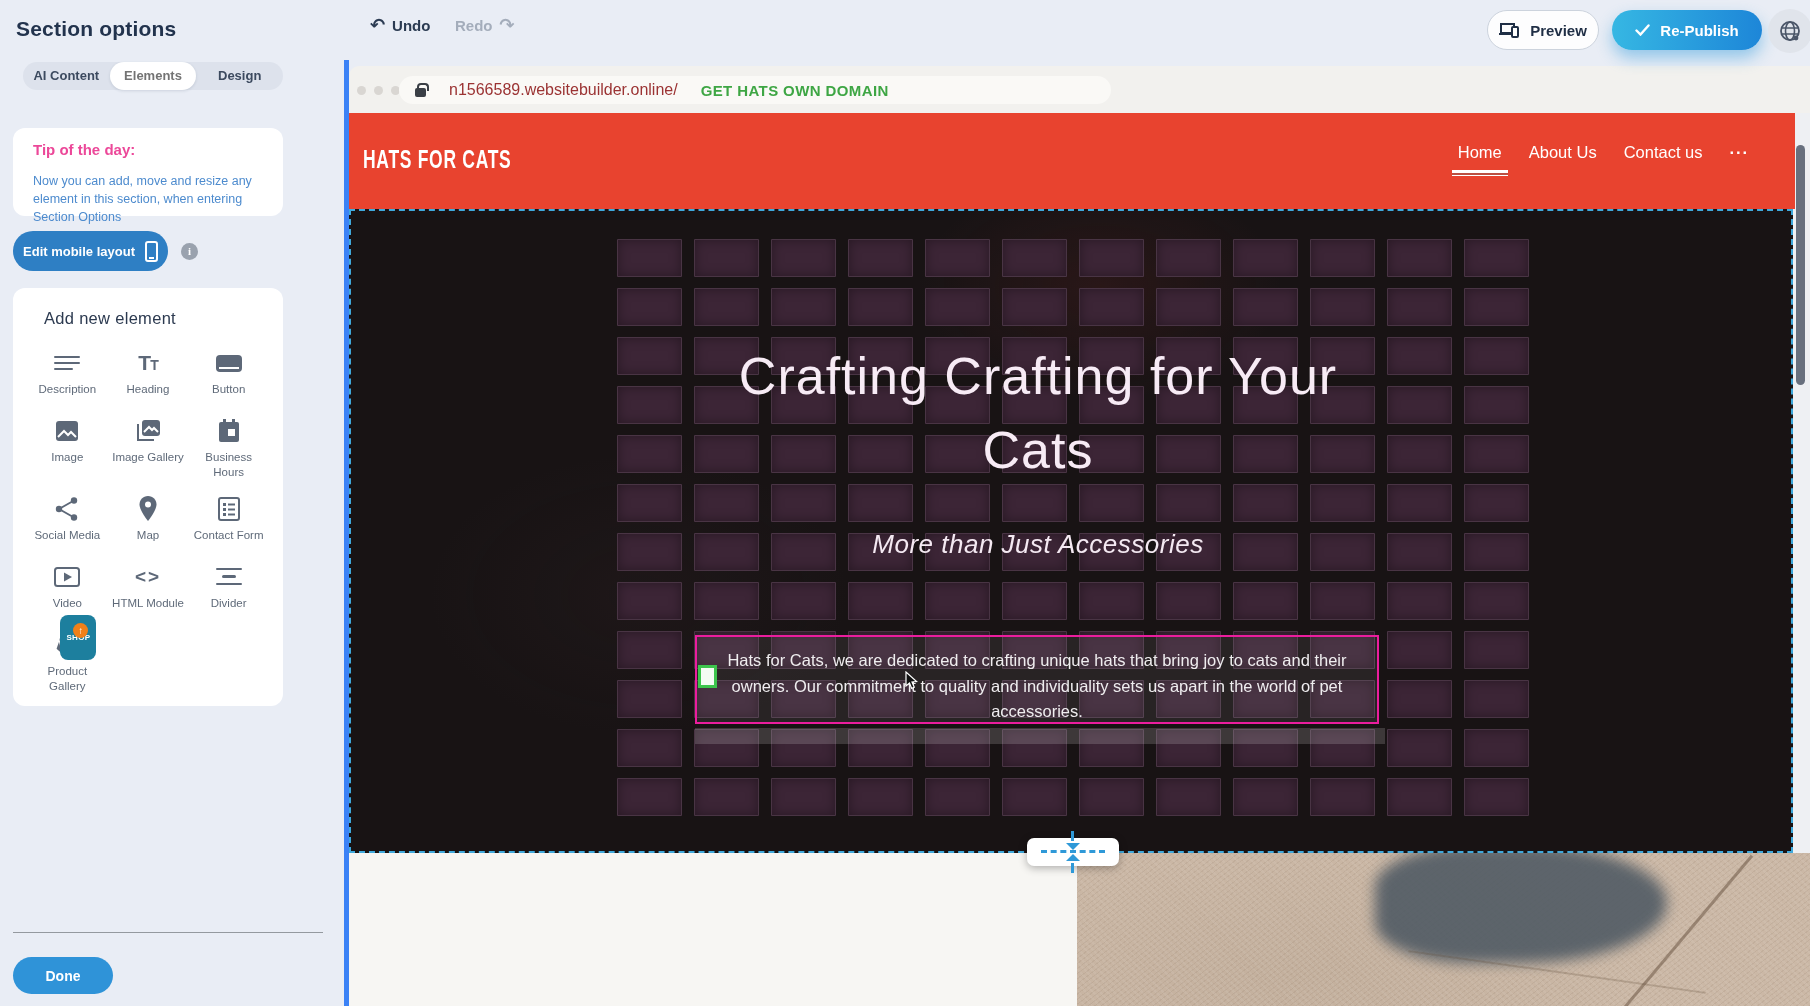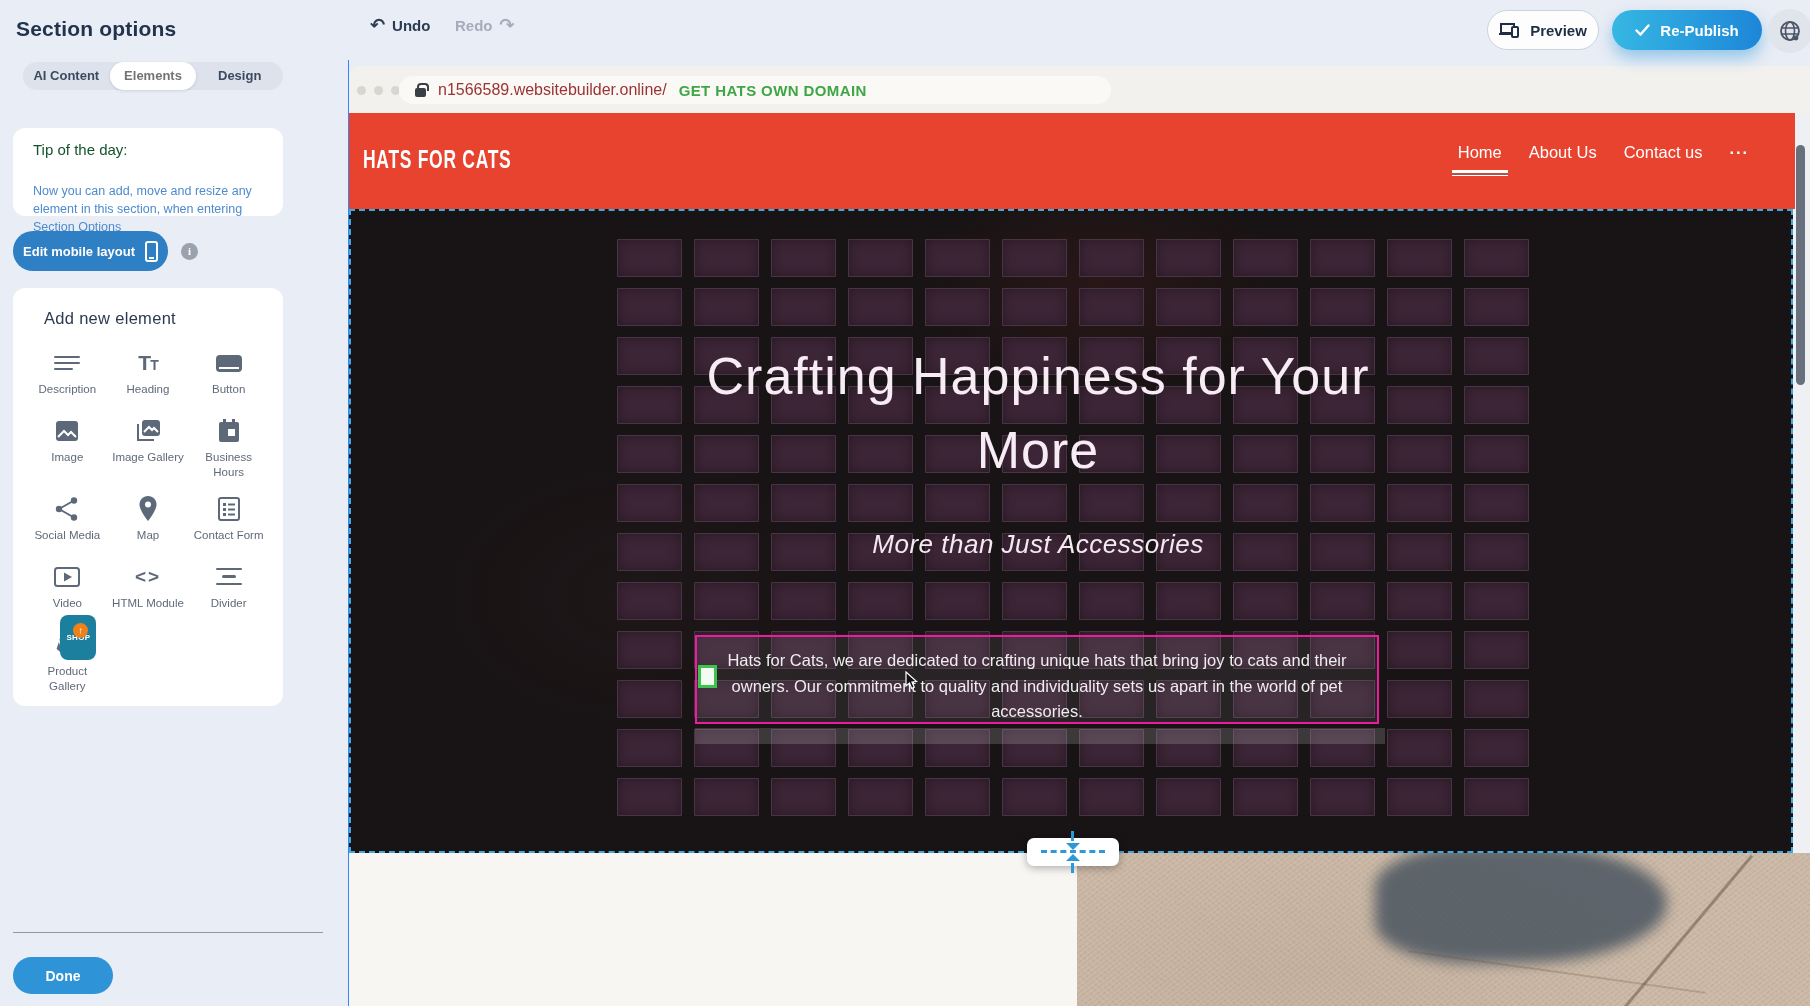--- a/index.html
+++ b/index.html
@@ -17,28 +17,28 @@
   .preview-btn { position:absolute; left:1487px; top:10px; width:112px; height:40px; border-radius:20px;
     background:#fdfdfe; border:1px solid #ccd3dd; display:flex; align-items:center; justify-content:center; gap:9px;
     font-size:15px; font-weight:bold; color:#1f2e45; cursor:pointer; }
   .republish-btn { position:absolute; left:1612px; top:10px; width:150px; height:40px; border-radius:20px;
     background:linear-gradient(90deg,#36b7e3,#1d86d8); box-shadow:0 8px 16px rgba(41,150,220,.45);
     display:flex; align-items:center; justify-content:center; gap:10px; color:#fff; font-size:15px; font-weight:bold; cursor:pointer; }
   .globe-btn { position:absolute; left:1768px; top:9px; width:44px; height:44px; border-radius:50%; background:#e0e4eb;
     display:flex; align-items:center; justify-content:center; cursor:pointer; }
 
   
-  .sidebar { position:absolute; left:0; top:60px; width:349px; height:946px; background:#e9edf5; border-right:1px solid #3b82f6; z-index:4; }
+  .sidebar { position:absolute; left:0; top:60px; width:349px; height:946px; background:#e9edf5; border-right:5px solid #3b82f6; z-index:4; }
   .tabs { position:absolute; left:23px; top:2px; width:260px; height:28px; background:#dde2ec; border-radius:15px;
     display:flex; align-items:center; }
   .tab { flex:1; text-align:center; font-size:13px; font-weight:bold; color:#3c4a5f; height:28px; line-height:28px; border-radius:15px; cursor:pointer; white-space:nowrap; }
   .tab.active { background:#ffffff; color:#737373; box-shadow:0 1px 3px rgba(40,60,90,.15); }
   .card { position:absolute; left:13px; width:270px; background:#fff; border-radius:12px; }
   .tip-card { top:68px; height:88px; padding:13px 20px; }
-  .tip-title { color:#14532d; font-size:15px; font-weight:normal; margin-bottom:24px; }
+  .tip-title { color:#ec4899; font-size:15px; font-weight:bold; margin-bottom:14px; }
   .tip-body { color:#4d8bce; font-size:12.5px; line-height:1.45; width:252px; }
   .edit-mobile-btn { position:absolute; left:13px; top:171px; width:155px; height:40px; border-radius:20px; background:#2e7fc4;
     display:flex; align-items:center; justify-content:center; gap:10px; color:#fff; font-size:13px; font-weight:bold; cursor:pointer; }
   .phone-icon { width:13px; height:21px; border:2px solid #fff; border-radius:3px; position:relative; }
   .phone-icon:after { content:""; position:absolute; left:2px; right:2px; bottom:1px; height:2px; background:#fff; }
   .info-btn { position:absolute; left:181px; top:183px; width:17px; height:17px; border-radius:50%; background:#9aa2ae;
     color:#fff; font-size:11px; font-weight:bold; text-align:center; line-height:17px; font-family:"Liberation Serif",serif; cursor:pointer; }
   .add-card { top:228px; height:418px; padding:21px 14px 0 14px; }
   .add-title { color:#2c3a50; font-size:16.5px; margin-bottom:22px; padding-left:17px; letter-spacing:.3px; }
   .element-grid { display:grid; grid-template-columns:1fr 1fr 1fr; row-gap:16px; }
@@ -63,21 +63,21 @@
   .sidebar-divider { position:absolute; left:13px; top:872px; width:310px; height:1px; background:#94999f; }
   .done-btn { position:absolute; left:13px; top:897px; width:100px; height:37px; border-radius:19px; background:#2f93d8;
     color:#fff; font-size:14px; font-weight:bold; display:flex; align-items:center; justify-content:center; cursor:pointer; }
 
   
   .canvas { position:absolute; left:349px; top:60px; width:1461px; height:946px; }
   .browser-bar { position:absolute; left:0; top:6px; width:1461px; height:47px; background:#f2f1ee; border-radius:10px 0 0 0; }
   .traffic-dots { position:absolute; left:8px; top:20px; display:flex; gap:8px; }
   .traffic-dots i { width:9px; height:9px; border-radius:50%; background:#d9d6d2; }
   .url-pill { position:absolute; left:50px; top:10px; width:712px; height:28px; background:#faf9f6; border-radius:14px;
-    display:flex; align-items:center; padding-left:16px; gap:12px; }
+    display:flex; align-items:center; padding-left:16px; gap:23px; }
   .lock-icon { width:11px; height:9px; background:#3a3f46; border-radius:2px; position:relative; margin-top:4px; }
   .lock-icon:before { content:""; position:absolute; left:1.5px; top:-5px; width:8px; height:6px;
     border:2px solid #3a3f46; border-bottom:none; border-radius:4px 4px 0 0; }
   .url-text { font-size:16px; color:#9b3333; cursor:text; }
   .domain-link { font-size:15px; font-weight:bold; color:#3ea644; letter-spacing:.4px; cursor:pointer; }
 
   
   .site { position:absolute; left:0; top:53px; width:1461px; height:893px; background:#eef0f3; overflow:hidden; }
   .site-header { position:absolute; left:0; top:0; width:1446px; height:96px; background:#e8432f; }
   .site-logo { position:absolute; left:14px; top:32px; color:#fff; font-size:25px; font-weight:bold;
@@ -497,21 +497,21 @@
             <div class="tile"></div>
             <div class="tile"></div>
             <div class="tile"></div>
             <div class="tile"></div>
             <div class="tile"></div>
             <div class="tile"></div>
             <div class="tile"></div>
             <div class="tile"></div>
             <div class="tile"></div>
           </div>
-        <div class="hero-headline">Crafting Happiness for Your More</div>
+        <div class="hero-headline">Crafting Crafting for Your Cats</div>
         <div class="hero-subtitle">More than Just Accessories</div>
         <div class="hero-paragraph">
           <div class="para-text">Hats for Cats, we are dedicated to crafting unique hats that bring joy to cats and their owners. Our commitment to quality and individuality sets us apart in the world of pet accessories.</div>
           <div class="resize-handle-green"></div>
         </div>
         <div class="hover-band"></div>
       </div>
 
       <div class="section-handle">
         <div class="dash-line"></div>

